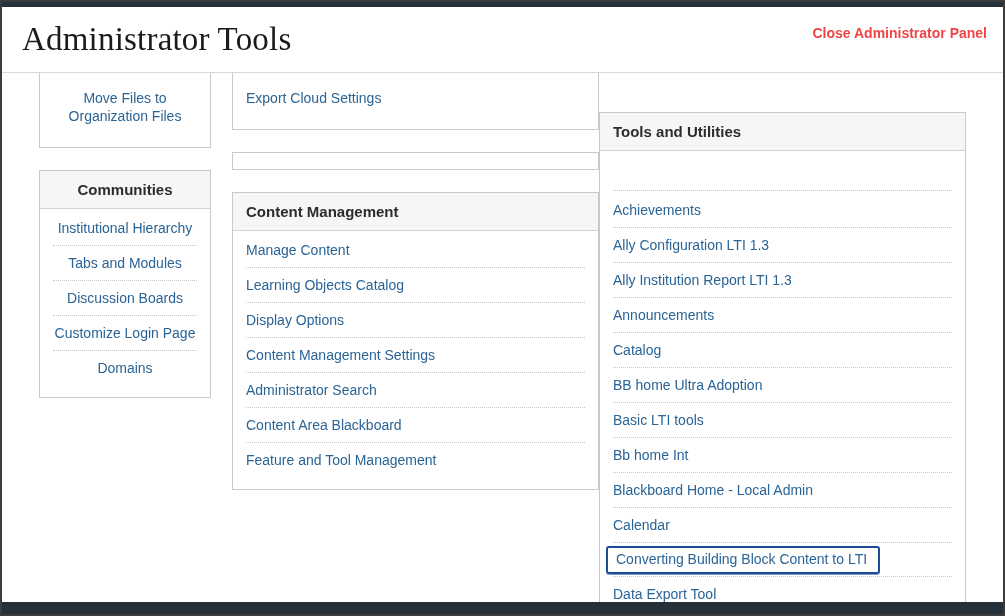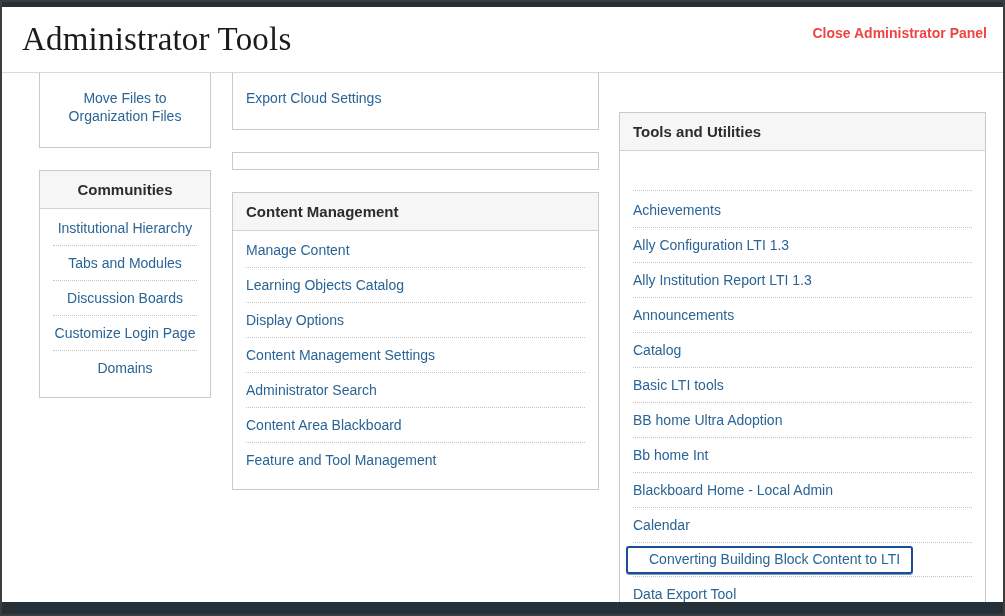--- a/index.html
+++ b/index.html
@@ -24,21 +24,21 @@
     font-size:33px;font-weight:400;color:#1b1b1b;letter-spacing:.2px;
   }
   .close-link{
     position:absolute;top:18px;right:16px;font-size:14px;font-weight:700;
     color:#ef4444;text-decoration:none;cursor:pointer;
   }
   main{flex:1 1 auto;overflow:hidden;display:flex;padding:0 20px 0 37px;background:#fff;}
   .col{flex:none;}
   .col-left{width:172px;text-align:center;}
   .col-mid{width:367px;margin-left:21px;}
-  .col-right{width:367px;margin-left:20px;margin-top:39px;}
+  .col-right{width:367px;margin-top:39px;}
   .module{background:#fff;border:1px solid #c9c9c9;margin-bottom:22px;}
   .module.cut-top{border-top:none;}
   .module-title{
     margin:0;background:#f6f6f6;border-bottom:1px solid #d2d2d2;
     padding:10px 13px;font-size:15px;font-weight:700;color:#2c2c2c;
   }
   .module-body-empty{height:16px;background:#fff;}
   ul.link-list{list-style:none;margin:0;padding:2px 0 12px;}
   ul.link-list.overflow-list{padding:8px 0 14px;}
   li.link-item{
@@ -46,21 +46,21 @@
     border-bottom:1px dotted #c4c4c4;
   }
   ul.link-list li.link-item:last-child{border-bottom:none;}
   ul.link-list.ruled li.link-item:last-child{border-bottom:1px dotted #c4c4c4;}
   ul.link-list.overflow-list li.link-item{border-bottom:none;}
   .list-spacer{height:40px;margin:0 13px;border-bottom:1px dotted #c4c4c4;}
   a.link{color:var(--link);text-decoration:none;font-size:14px;cursor:pointer;}
   li.highlighted{padding:3px 0 2px;}
   li.highlighted a.link{
     display:inline-block;border:2px solid var(--highlight_border);border-radius:3px;
-    padding:3px 11px 4px 21px;margin-left:-7px;
+    padding:3px 11px 4px 8px;margin-left:-7px;
     box-shadow:0 1px 0 rgba(27,76,150,.55);
   }
 </style>
 </head>
 <body>
 
 <div class="screen">
   <div class="top-bar"></div>
 
   <header>
@@ -176,25 +176,25 @@
 
             <li class="link-item">
               <a class="link">Announcements</a>
             </li>
 
             <li class="link-item">
               <a class="link">Catalog</a>
             </li>
 
             <li class="link-item">
+              <a class="link">BB home Ultra Adoption</a>
+            </li>
+
+            <li class="link-item">
               <a class="link">Basic LTI tools</a>
-            </li>
-
-            <li class="link-item">
-              <a class="link">BB home Ultra Adoption</a>
             </li>
 
             <li class="link-item">
               <a class="link">Bb home Int</a>
             </li>
 
             <li class="link-item">
               <a class="link">Blackboard Home - Local Admin</a>
             </li>
 

